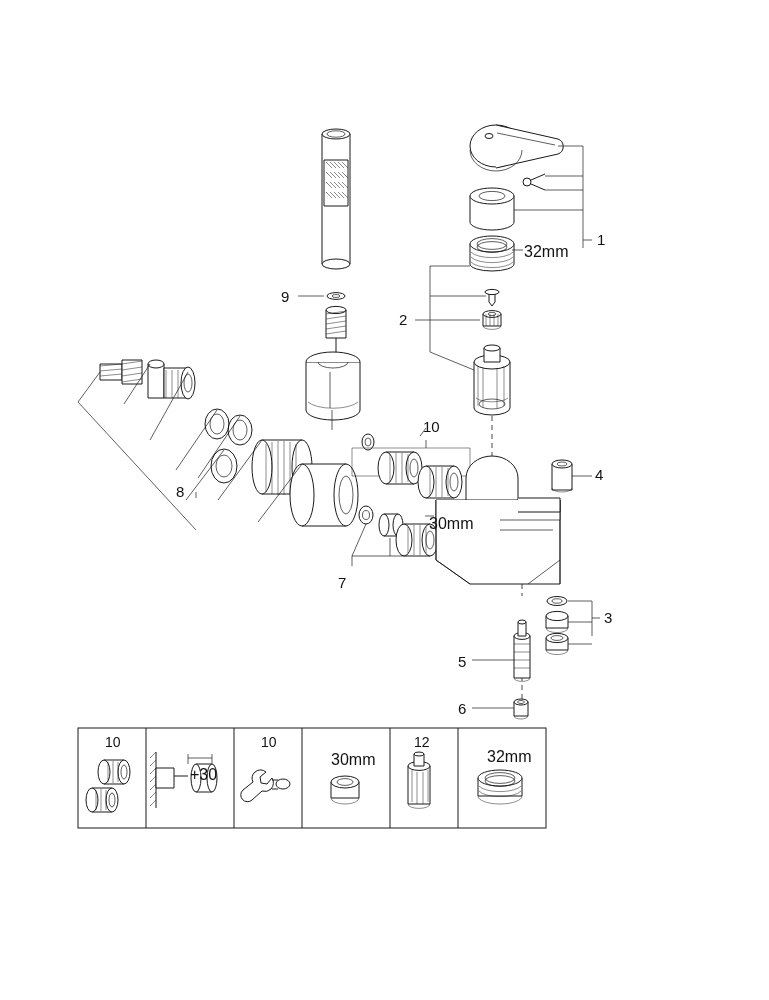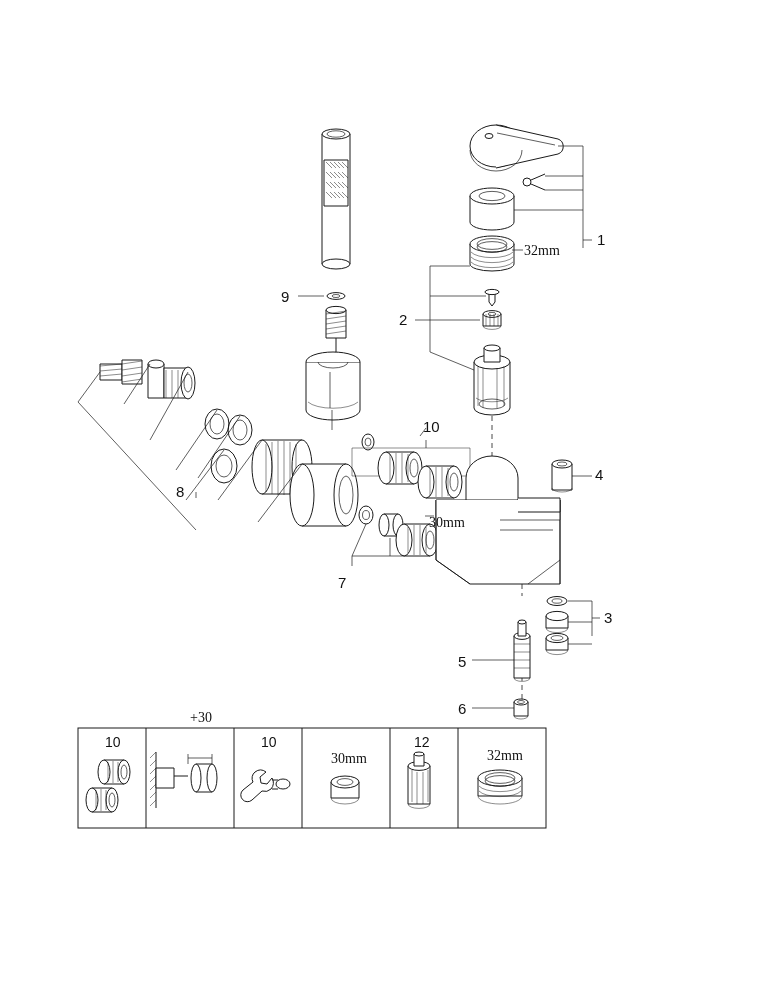--- a/index.html
+++ b/index.html
@@ -29,22 +29,22 @@
   }
   .callout {
     position: absolute;
     font-size: 15px;
     font-family: "Liberation Sans", sans-serif;
     color: #111;
     white-space: nowrap;
   }
   .dimlabel {
     position: absolute;
-    font-size: 14px;
-    font-family: Liberation Serif, serif;
+    font-size: 16px;
+    font-family: Liberation Sans, sans-serif;
     color: #111;
     white-space: nowrap;
   }
   .legend-num {
     position: absolute;
     font-size: 14px;
     color: #111;
     white-space: nowrap;
   }
 </style>
@@ -419,19 +419,19 @@
   <div class="callout" style="left:458px; top:700px;">6</div>
   <div class="callout" style="left:338px; top:574px;">7</div>
   <div class="callout" style="left:176px; top:483px;">8</div>
   <div class="callout" style="left:281px; top:288px;">9</div>
   <div class="callout" style="left:423px; top:418px;">10</div>
 
   <div class="dimlabel" style="left:524px; top:243px;">32mm</div>
   <div class="dimlabel" style="left:429px; top:515px;">30mm</div>
 
   <div class="legend-num" style="left:105px; top:734px;">10</div>
-  <div class="dimlabel" style="left:190px; top:710px;">+30</div>
+  <div class="dimlabel" style="left:190px; top:766px;">+30</div>
   <div class="legend-num" style="left:261px; top:734px;">10</div>
   <div class="dimlabel" style="left:331px; top:751px;">30mm</div>
   <div class="legend-num" style="left:414px; top:734px;">12</div>
   <div class="dimlabel" style="left:487px; top:748px;">32mm</div>
 
 </div>
 
 </body></html>

